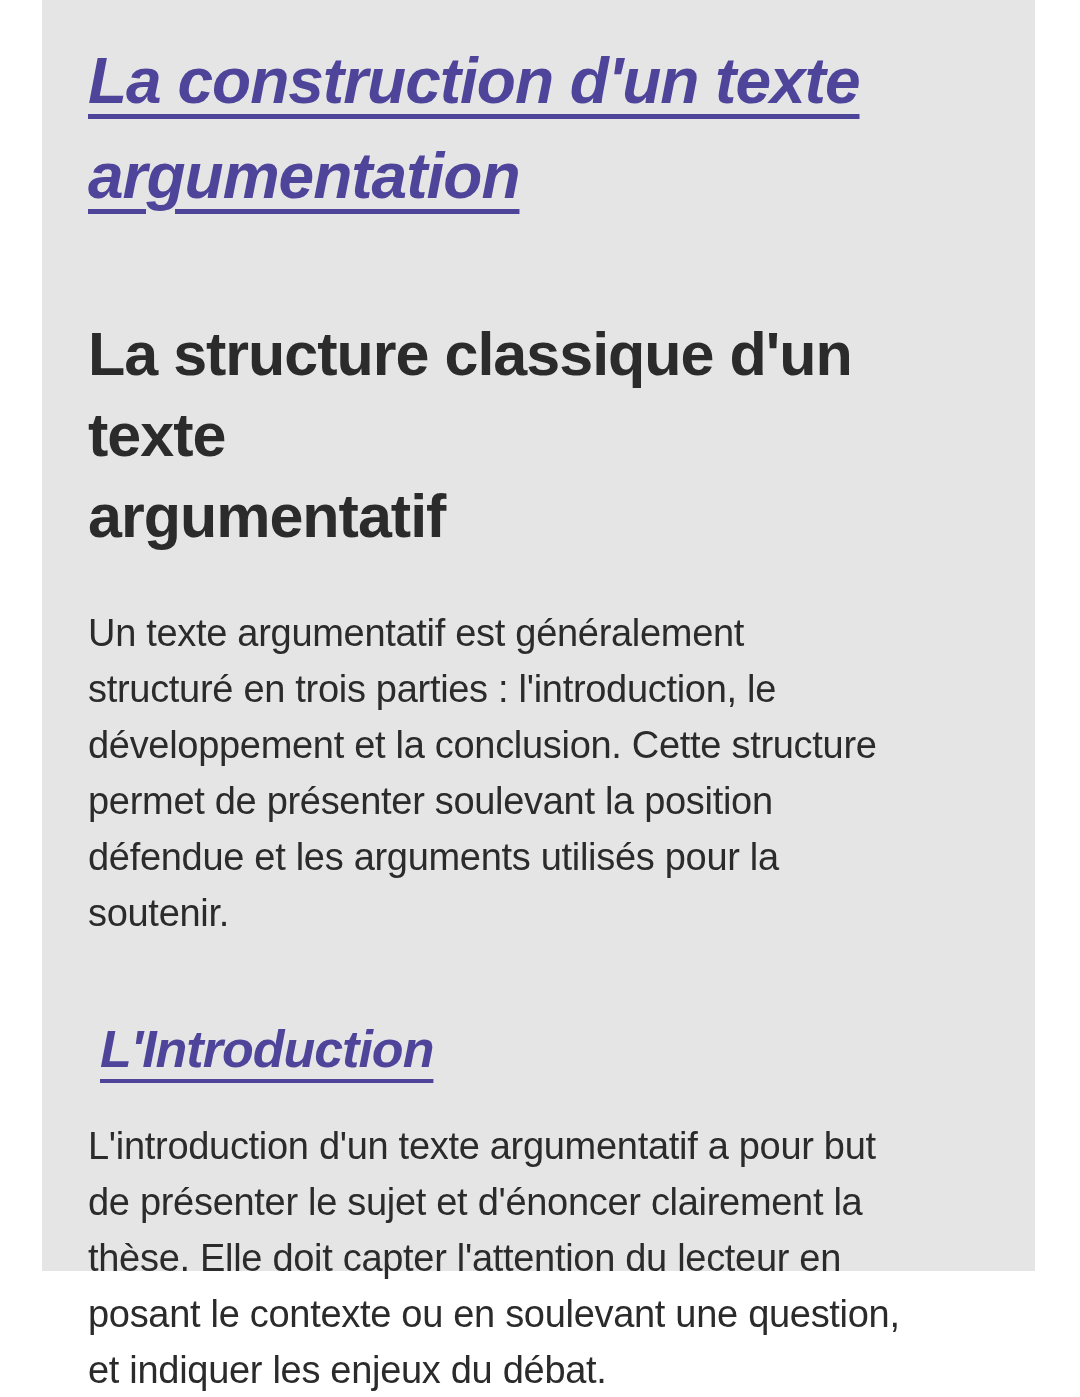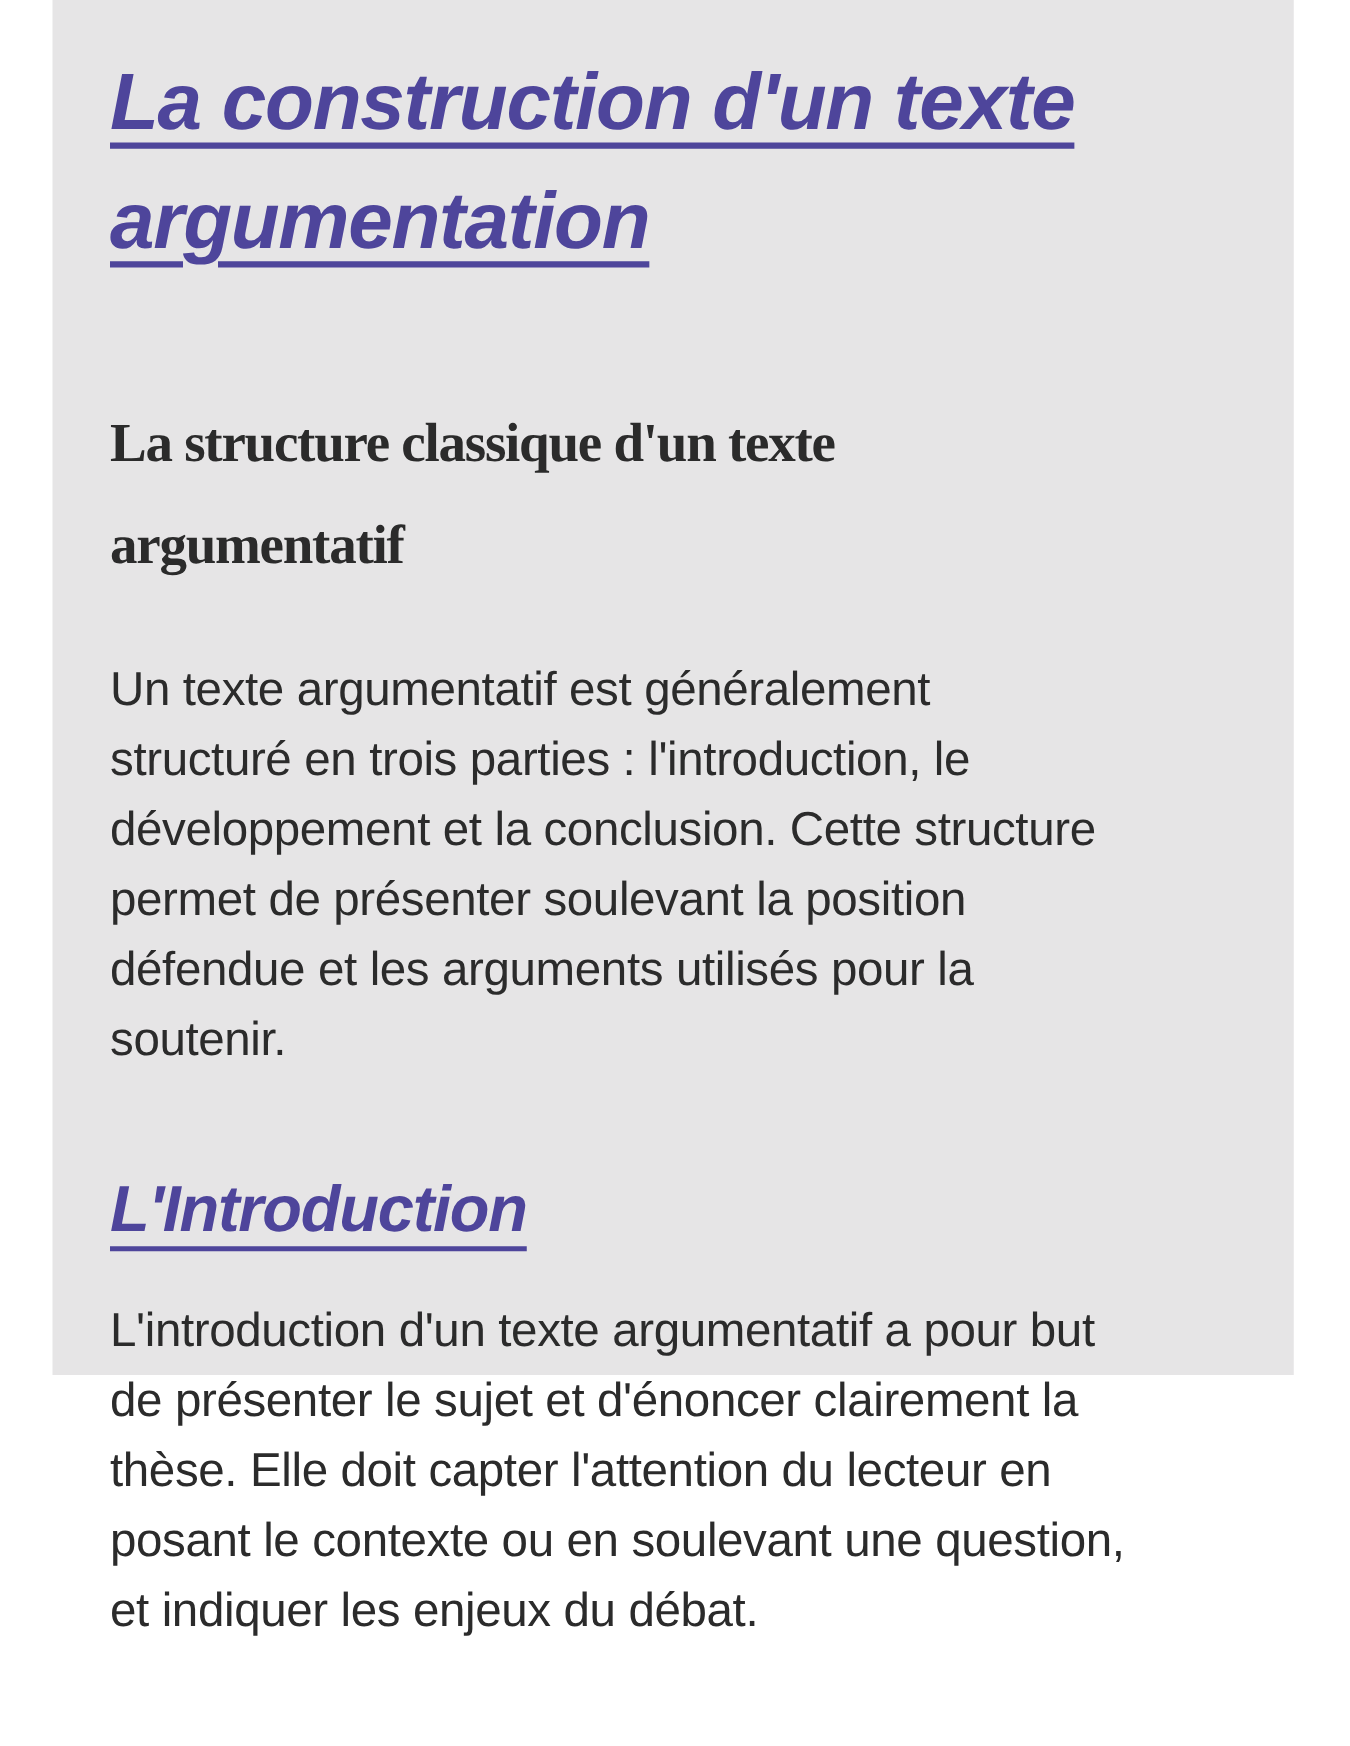--- a/index.html
+++ b/index.html
@@ -12,58 +12,57 @@
     background: var(--page-bg, #ffffff);
     font-family: "Liberation Sans", sans-serif;
     overflow: hidden;
     position: relative;
   }
   .sheet {
     position: absolute;
     left: 42px;
     top: 0;
     width: 993px;
-    height: 1100px;
+    height: 1271px;
     background: var(--sheet-bg, #e6e5e6);
     box-sizing: border-box;
     padding: 34px 48px 0 46px;
   }
   .title-link {
     margin: 0;
     font-size: 64px;
     line-height: 95px;
     font-weight: 700;
     font-style: italic;
     letter-spacing: -1px;
     color: var(--accent, #4e459b);
     text-decoration: underline;
     text-decoration-thickness: 5px;
     text-underline-offset: 11px;
     white-space: pre-line;
   }
   .section-heading {
     margin: 90px 0 0 0;
-    font-size: 44px;
+    font-size: 61px;
     line-height: 81px;
     font-weight: 700;
     letter-spacing: -1px;
     color: var(--body-text, #2b2b2b);
     white-space: pre-line;
-    font-family: Liberation Serif, serif;
   }
   .body-text {
     margin: 48px 0 0 0;
     font-size: 38px;
     line-height: 56px;
     letter-spacing: -0.3px;
     color: var(--body-text, #2b2b2b);
     white-space: pre-line;
   }
   .subsection-link {
-    margin: 78px 0 0 0;
+    margin: 78px 0 0 12px;
     font-size: 52px;
     line-height: 60px;
     font-weight: 700;
     font-style: italic;
     letter-spacing: -1px;
     color: var(--accent, #4e459b);
     text-decoration: underline;
     text-decoration-thickness: 4px;
     text-underline-offset: 12px;
     white-space: pre-line;

